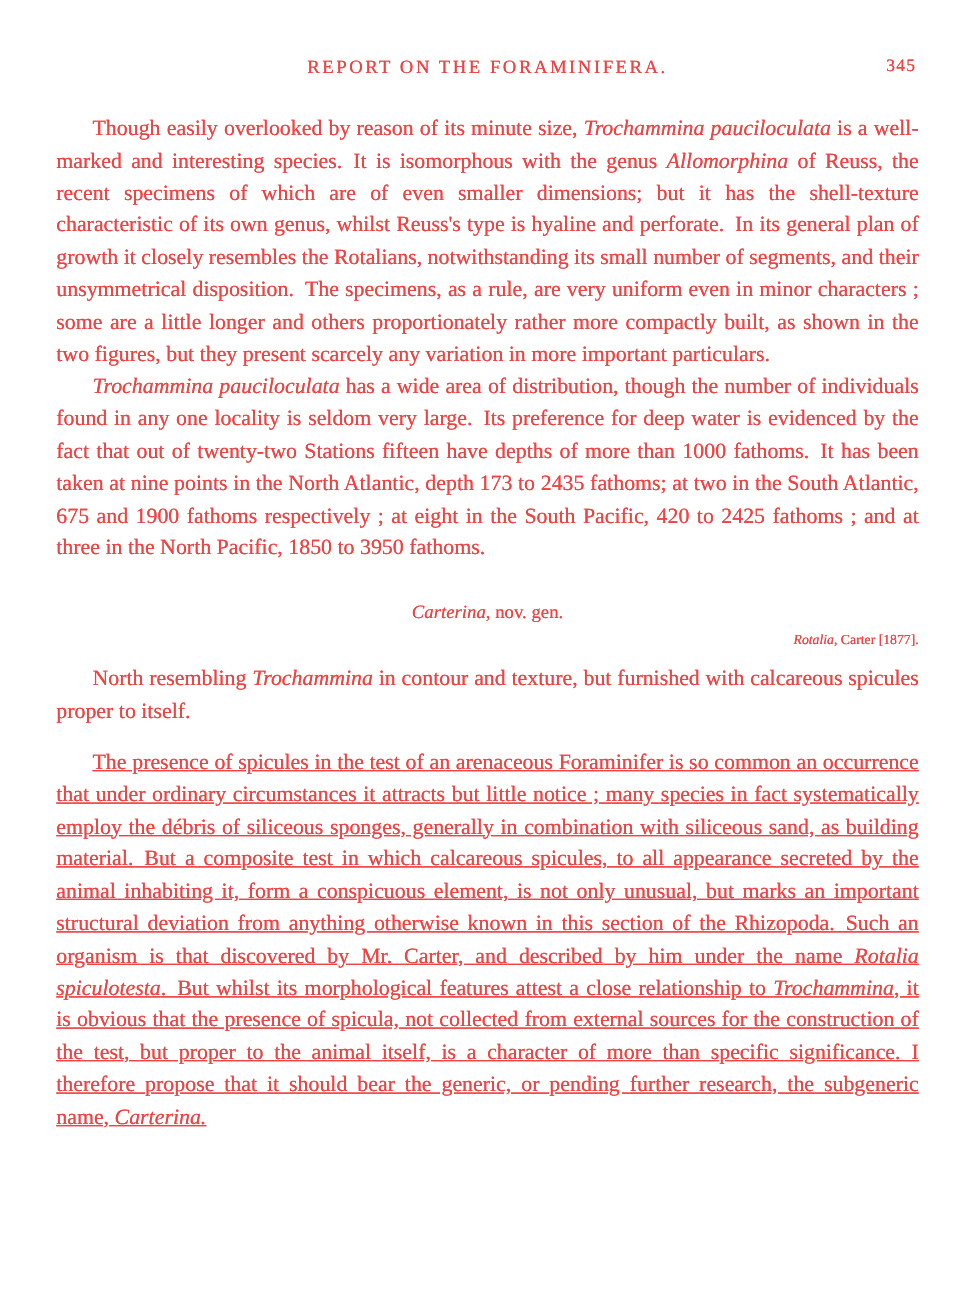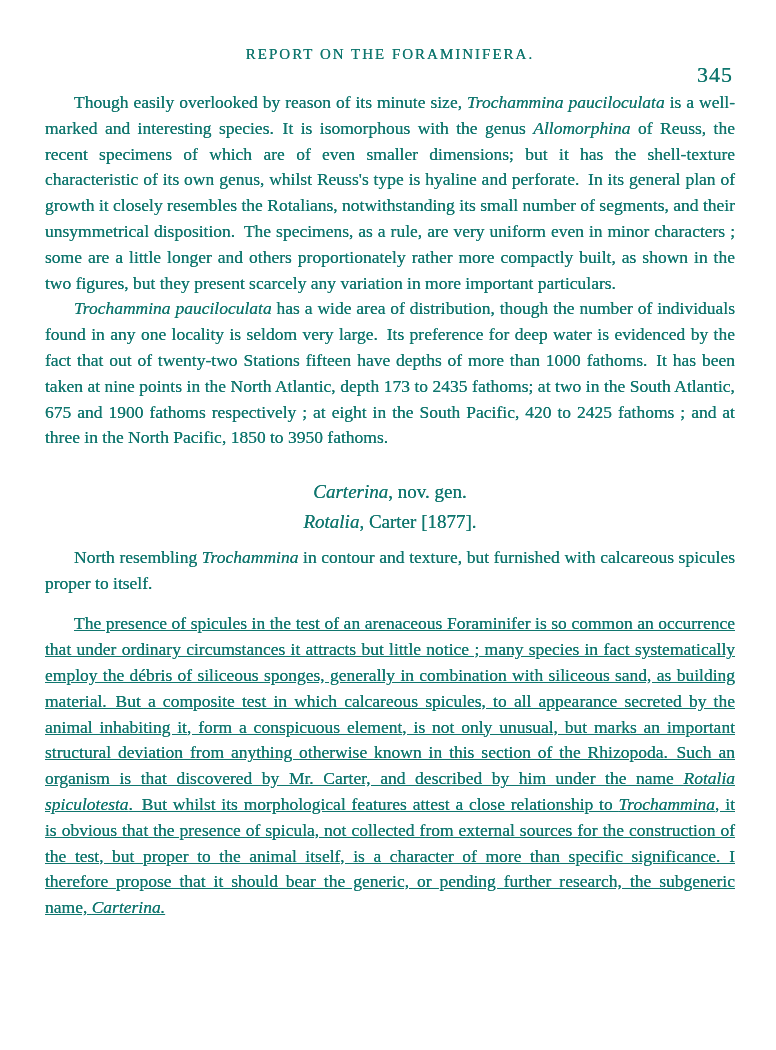--- a/index.html
+++ b/index.html
@@ -2,67 +2,67 @@
 <html><head>
 <meta charset="utf-8">
 <title>Report on the Foraminifera — p. 345</title>
 <style>
   * { box-sizing: border-box; }
   html, body { margin: 0; padding: 0; background: #ffffff; }
   .page {
     width: 776px;
     height: 1050px;
     background: #ffffff;
-    color: #0f766e;
+    color: #ef4444;
     font-family: "Liberation Serif", serif;
     position: relative;
     overflow: hidden;
   }
   .inner { padding: 46px 41px 0 45px; }
 
   .running-header {
     position: relative;
     text-align: center;
     font-size: 15px;
     letter-spacing: 2px;
     margin: 0 0 27px 0;
     white-space: nowrap;
   }
   .running-title { text-shadow: 0 0 0.4px currentColor; }
   .page-number {
     position: absolute;
     right: 2px;
-    top: 16px;
-    font-size: 22px;
+    top: 0;
+    font-size: 14px;
     letter-spacing: 1px;
     text-shadow: 0 0 0.4px currentColor;
   }
 
   .para {
     margin: 0;
     text-align: justify;
     font-size: 17.5px;
     line-height: 25.8px;
     text-shadow: 0 0 0.4px currentColor;
   }
   .indent { text-indent: 29px; }
   .gap-sm { margin-top: 11px; }
   .gap-md { margin-top: 15px; text-decoration: underline; }
 
   .heading {
     margin: 30px 0 7px 0;
     text-align: center;
-    font-size: 19px;
+    font-size: 15px;
     line-height: 1.2;
     text-shadow: 0 0 0.4px currentColor;
   }
   .subheading {
     margin: 0 0 11px 0;
-    text-align: center;
-    font-size: 19px;
+    text-align: right;
+    font-size: 11px;
     line-height: 1.2;
     text-shadow: 0 0 0.4px currentColor;
   }
 
   .frac {
     display: inline-flex;
     flex-direction: column;
     align-items: center;
     font-size: 10px;
     line-height: 1;

